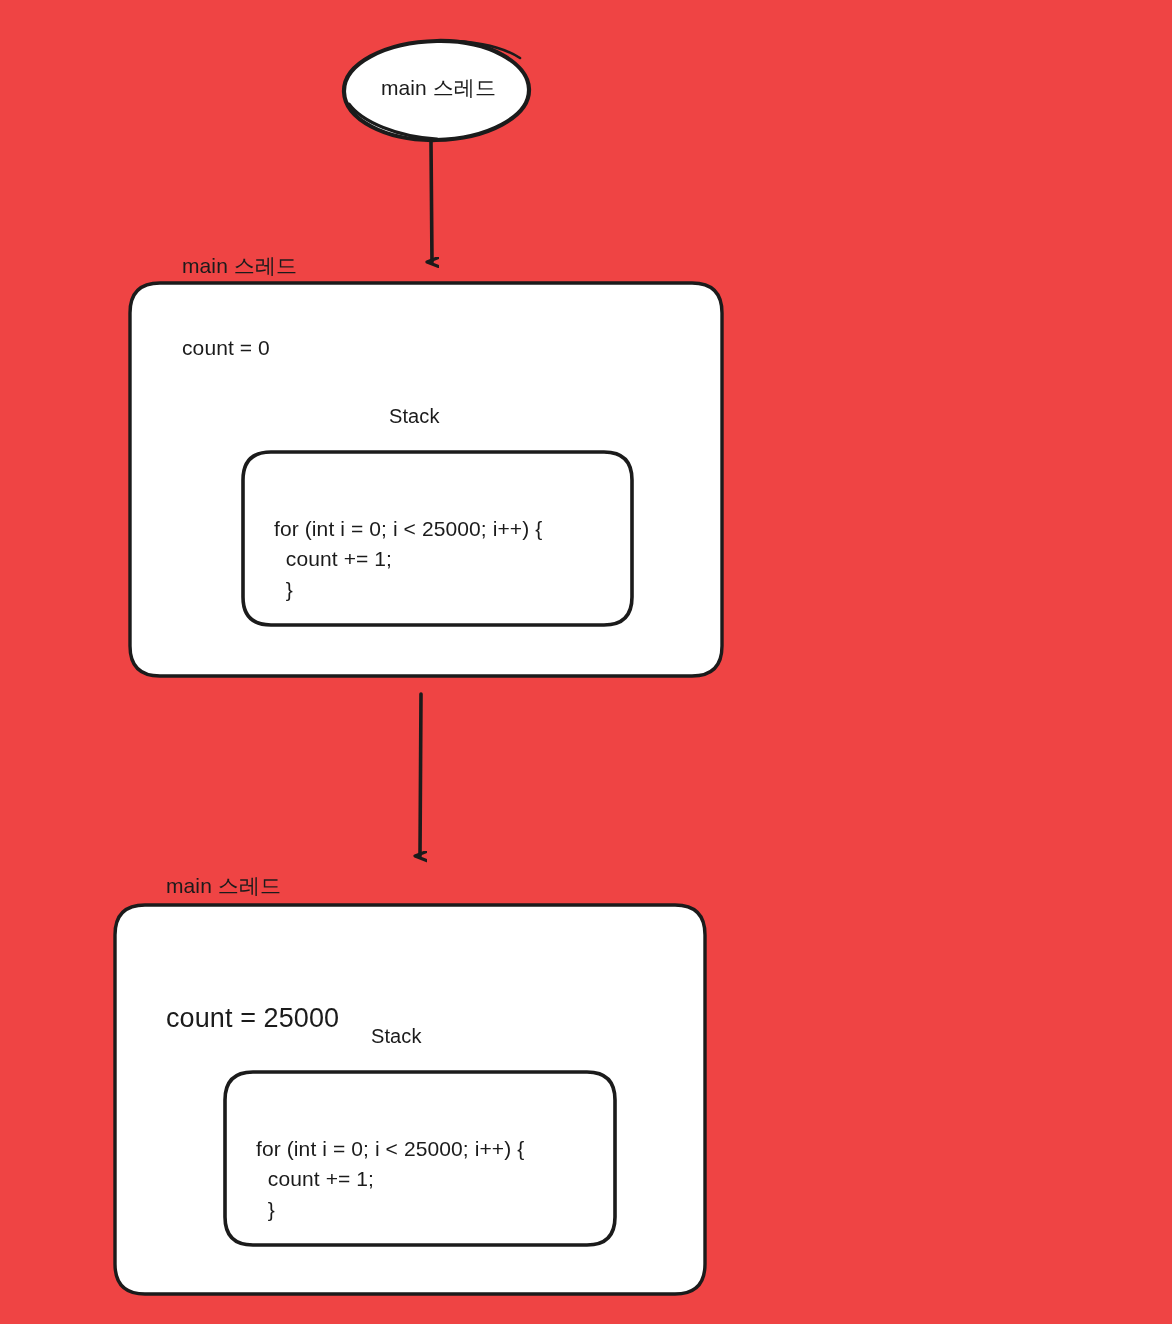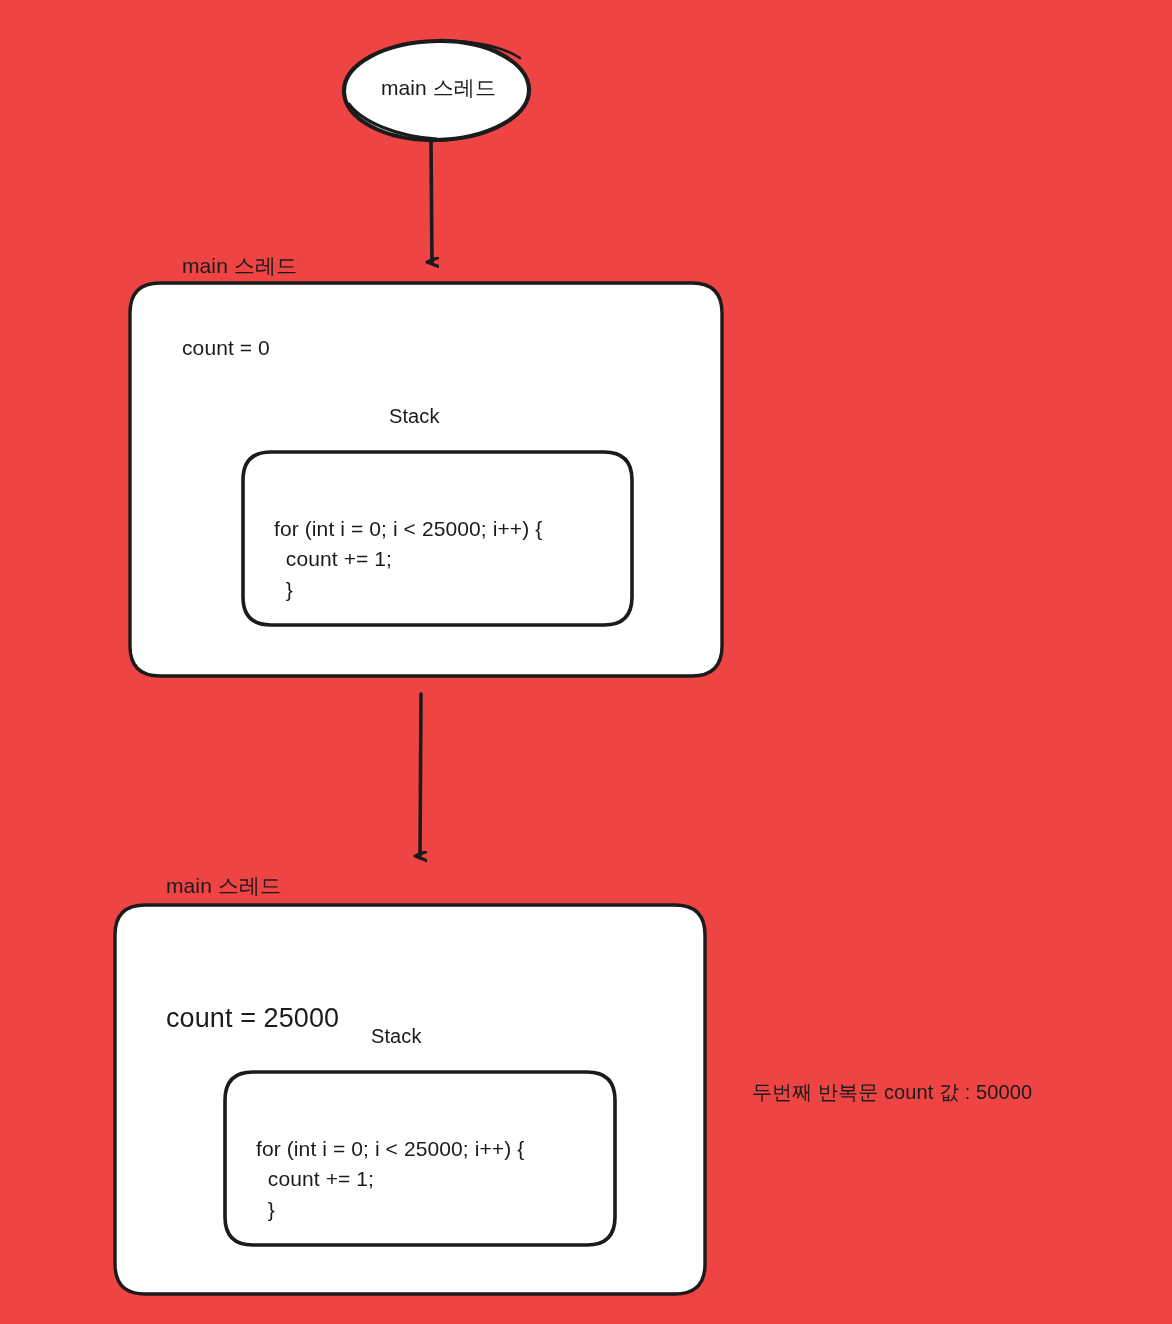--- a/index.html
+++ b/index.html
@@ -182,15 +182,14 @@
 
   <div class="txt frame2-count">count = 25000</div>
 
   <div class="txt frame2-stack">Stack</div>
 
   <div class="txt frame2-code">for (int i = 0; i &lt; 25000; i++) {
   count += 1;
   }</div>
 
 
-  <div class="txt note2">두번째 반복문 count 값 : 50000</div>
 
 </div>
 
 </body></html>

